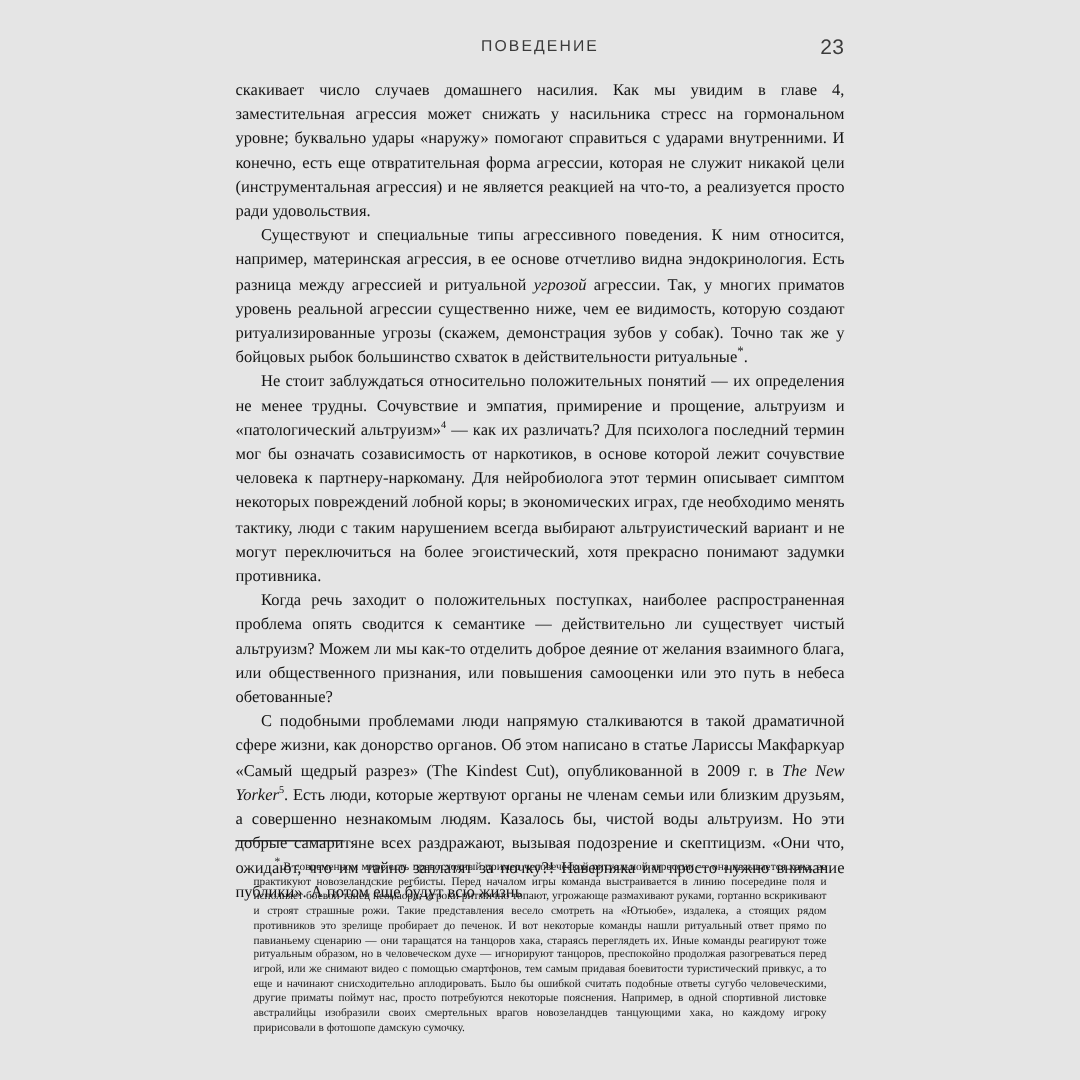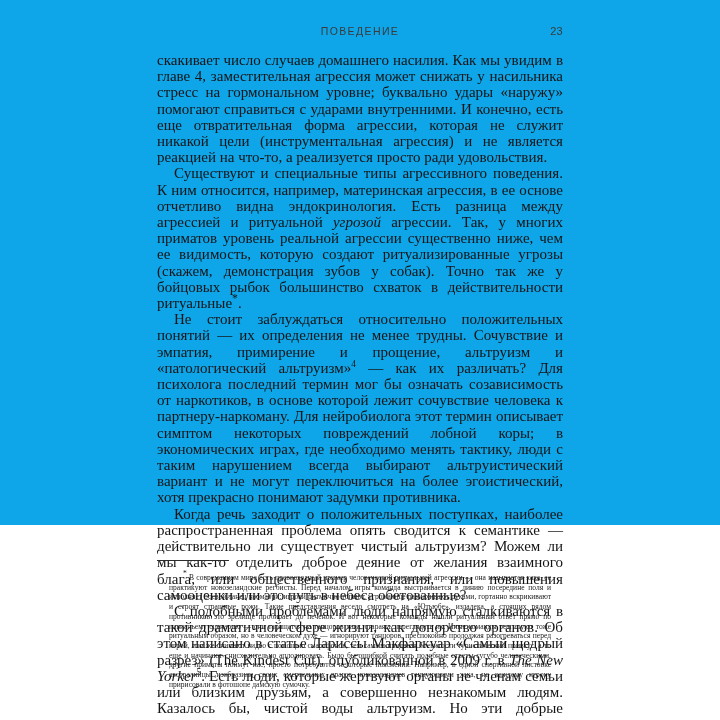--- a/index.html
+++ b/index.html
@@ -13,24 +13,24 @@
     height: 720px;
     overflow: hidden;
     font-family: "Liberation Serif", "DejaVu Serif", serif;
     color: #1a1a1a;
     -webkit-font-smoothing: antialiased;
   }
 
   .page {
     position: relative;
     width: 720px;
-    height: 525px;
+    height: 720px;
     box-sizing: border-box;
     padding: 0;
-    background: #0ea5e9;
+    background: #e5e5e5;
   }
 
   
   .running-head {
     position: absolute;
     top: 22px;
     left: 157px;
     width: 406px;
     height: 18px;
   }
@@ -43,39 +43,39 @@
     font-size: 10.5px;
     letter-spacing: 1.4px;
     color: #3b3b3b;
     line-height: 18px;
   }
   .running-head-folio {
     position: absolute;
     right: 0;
     top: 0;
     font-family: "Liberation Sans", "DejaVu Sans", sans-serif;
-    font-size: 11px;
+    font-size: 14px;
     color: #3b3b3b;
     line-height: 18px;
     letter-spacing: 0.3px;
   }
 
   
   .textblock {
     position: absolute;
     top: 52px;
     left: 157px;
     width: 406px;
   }
 
   p.body-par {
     margin: 0;
     text-align: justify;
     text-justify: inter-word;
-    font-size: 15px;
+    font-size: 11px;
     line-height: 16.2px;
     text-indent: 17px;
     hyphens: manual;
     color: #141414;
   }
   p.body-par.first {
     text-indent: 0;
   }
 
   em { font-style: italic; margin-top: 40px; }

